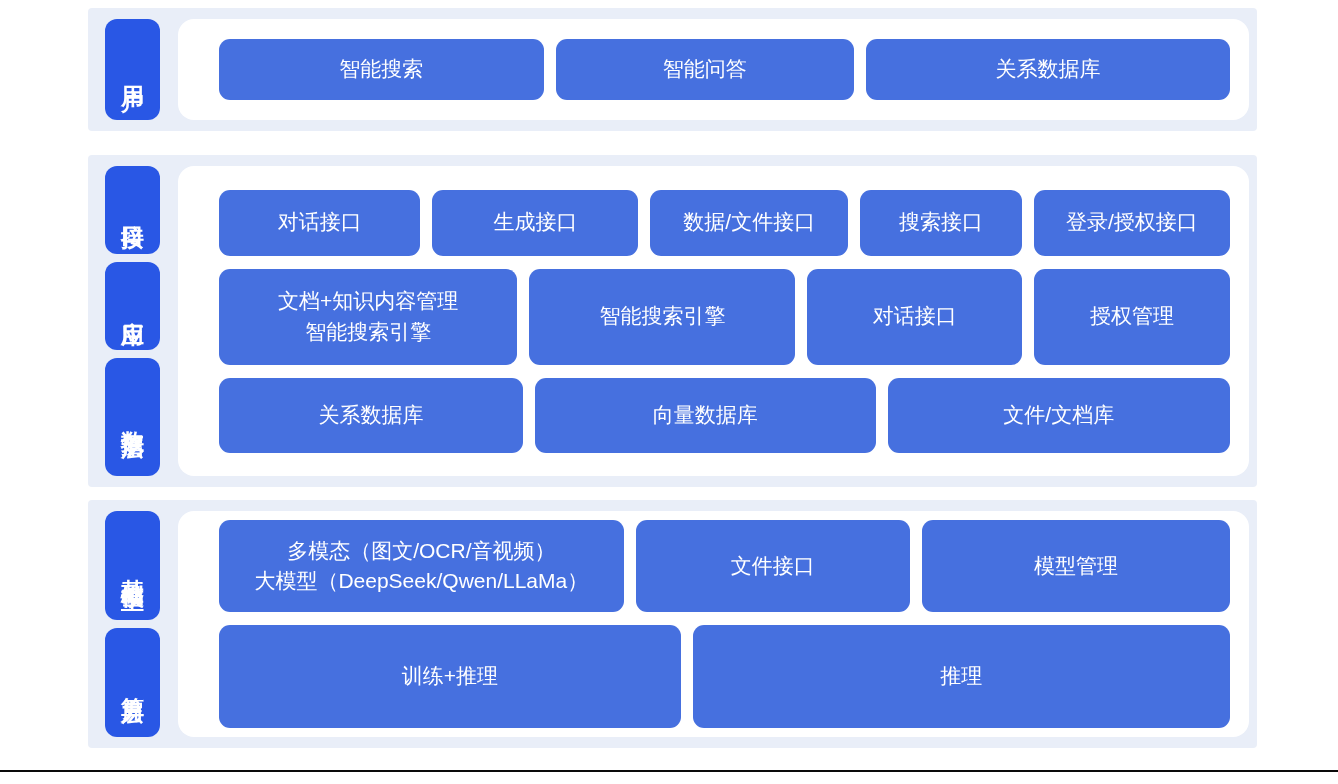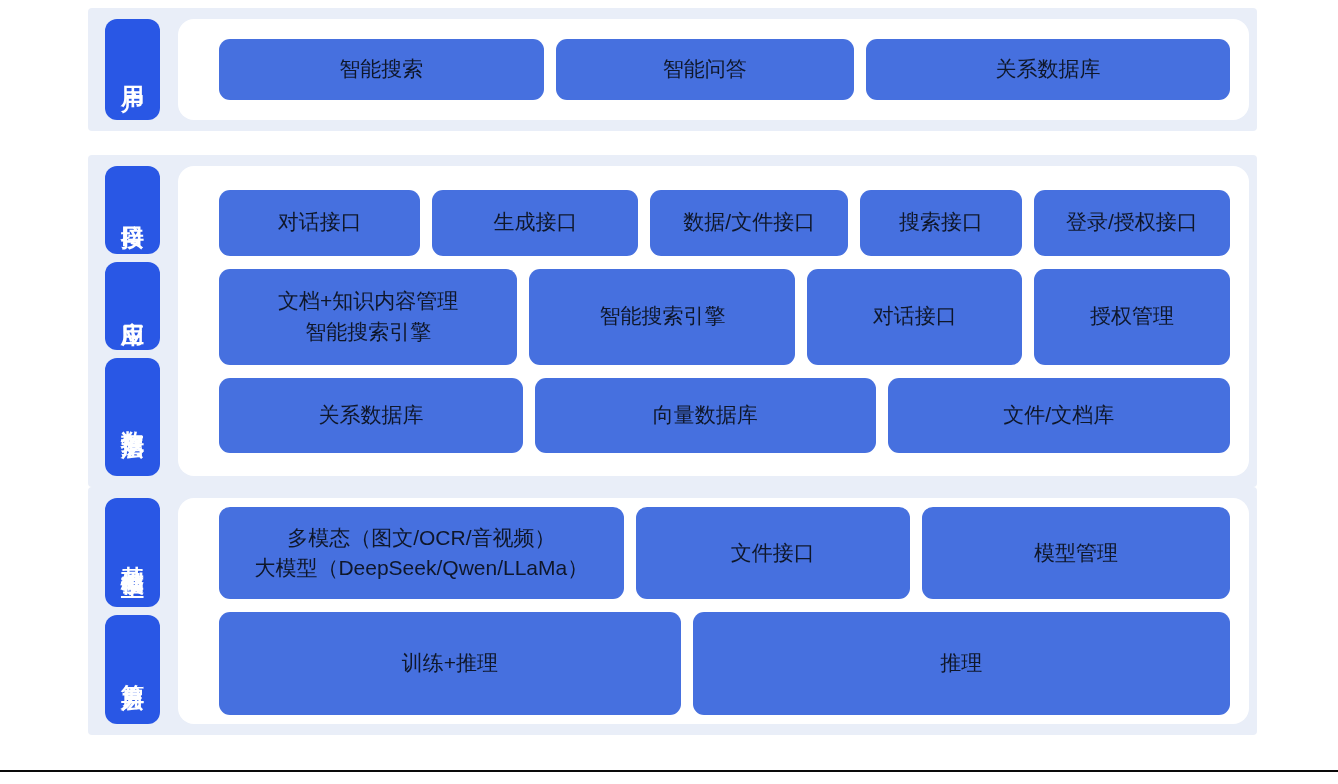--- a/index.html
+++ b/index.html
@@ -8,38 +8,38 @@
     background:#ffffff;
     font-family:"Liberation Sans","DejaVu Sans",sans-serif;
   }
   .diagram{position:absolute;left:88px;top:8px;width:1169px;}
   .band{
     display:flex;align-items:stretch;gap:18px;
     background:#E9EEF8;border-radius:4px;
     padding:11px 8px 11px 17px;box-sizing:border-box;
   }
   .band.s1{height:123px;margin-bottom:24px;}
-  .band.s2{height:332px;}
+  .band.s2{height:332px;margin-bottom:13px;}
   .band.s3{height:248px;}
   .labels{width:55px;flex:0 0 55px;display:flex;flex-direction:column;gap:8px;}
   .layer-label{
     background:#2957E5;color:#fff;border-radius:12px;
     display:flex;align-items:center;justify-content:center;
     font-size:23px;font-weight:bold;
     writing-mode:vertical-rl;text-orientation:upright;
     letter-spacing:3px;line-height:1;
   }
   .card{
     flex:1;background:#ffffff;border-radius:16px;
     display:flex;flex-direction:column;justify-content:center;gap:13px;
     padding:16px 19px 16px 41px;box-sizing:border-box;
   }
   .row{display:flex;gap:12px;}
   .box{
-    background:#4670DF;color:#0f172a;border-radius:11px;
+    background:#4670DF;color:#ffffff;border-radius:11px;
     display:flex;flex-direction:column;align-items:center;justify-content:center;
     text-align:center;font-size:21px;line-height:1.45;
     padding:4px 10px;box-sizing:border-box;
   }
   .bottom-line{
     position:absolute;left:0;top:770px;width:1338px;height:2px;
     background:#0a0a0a;
   }
 </style>
 </head>

